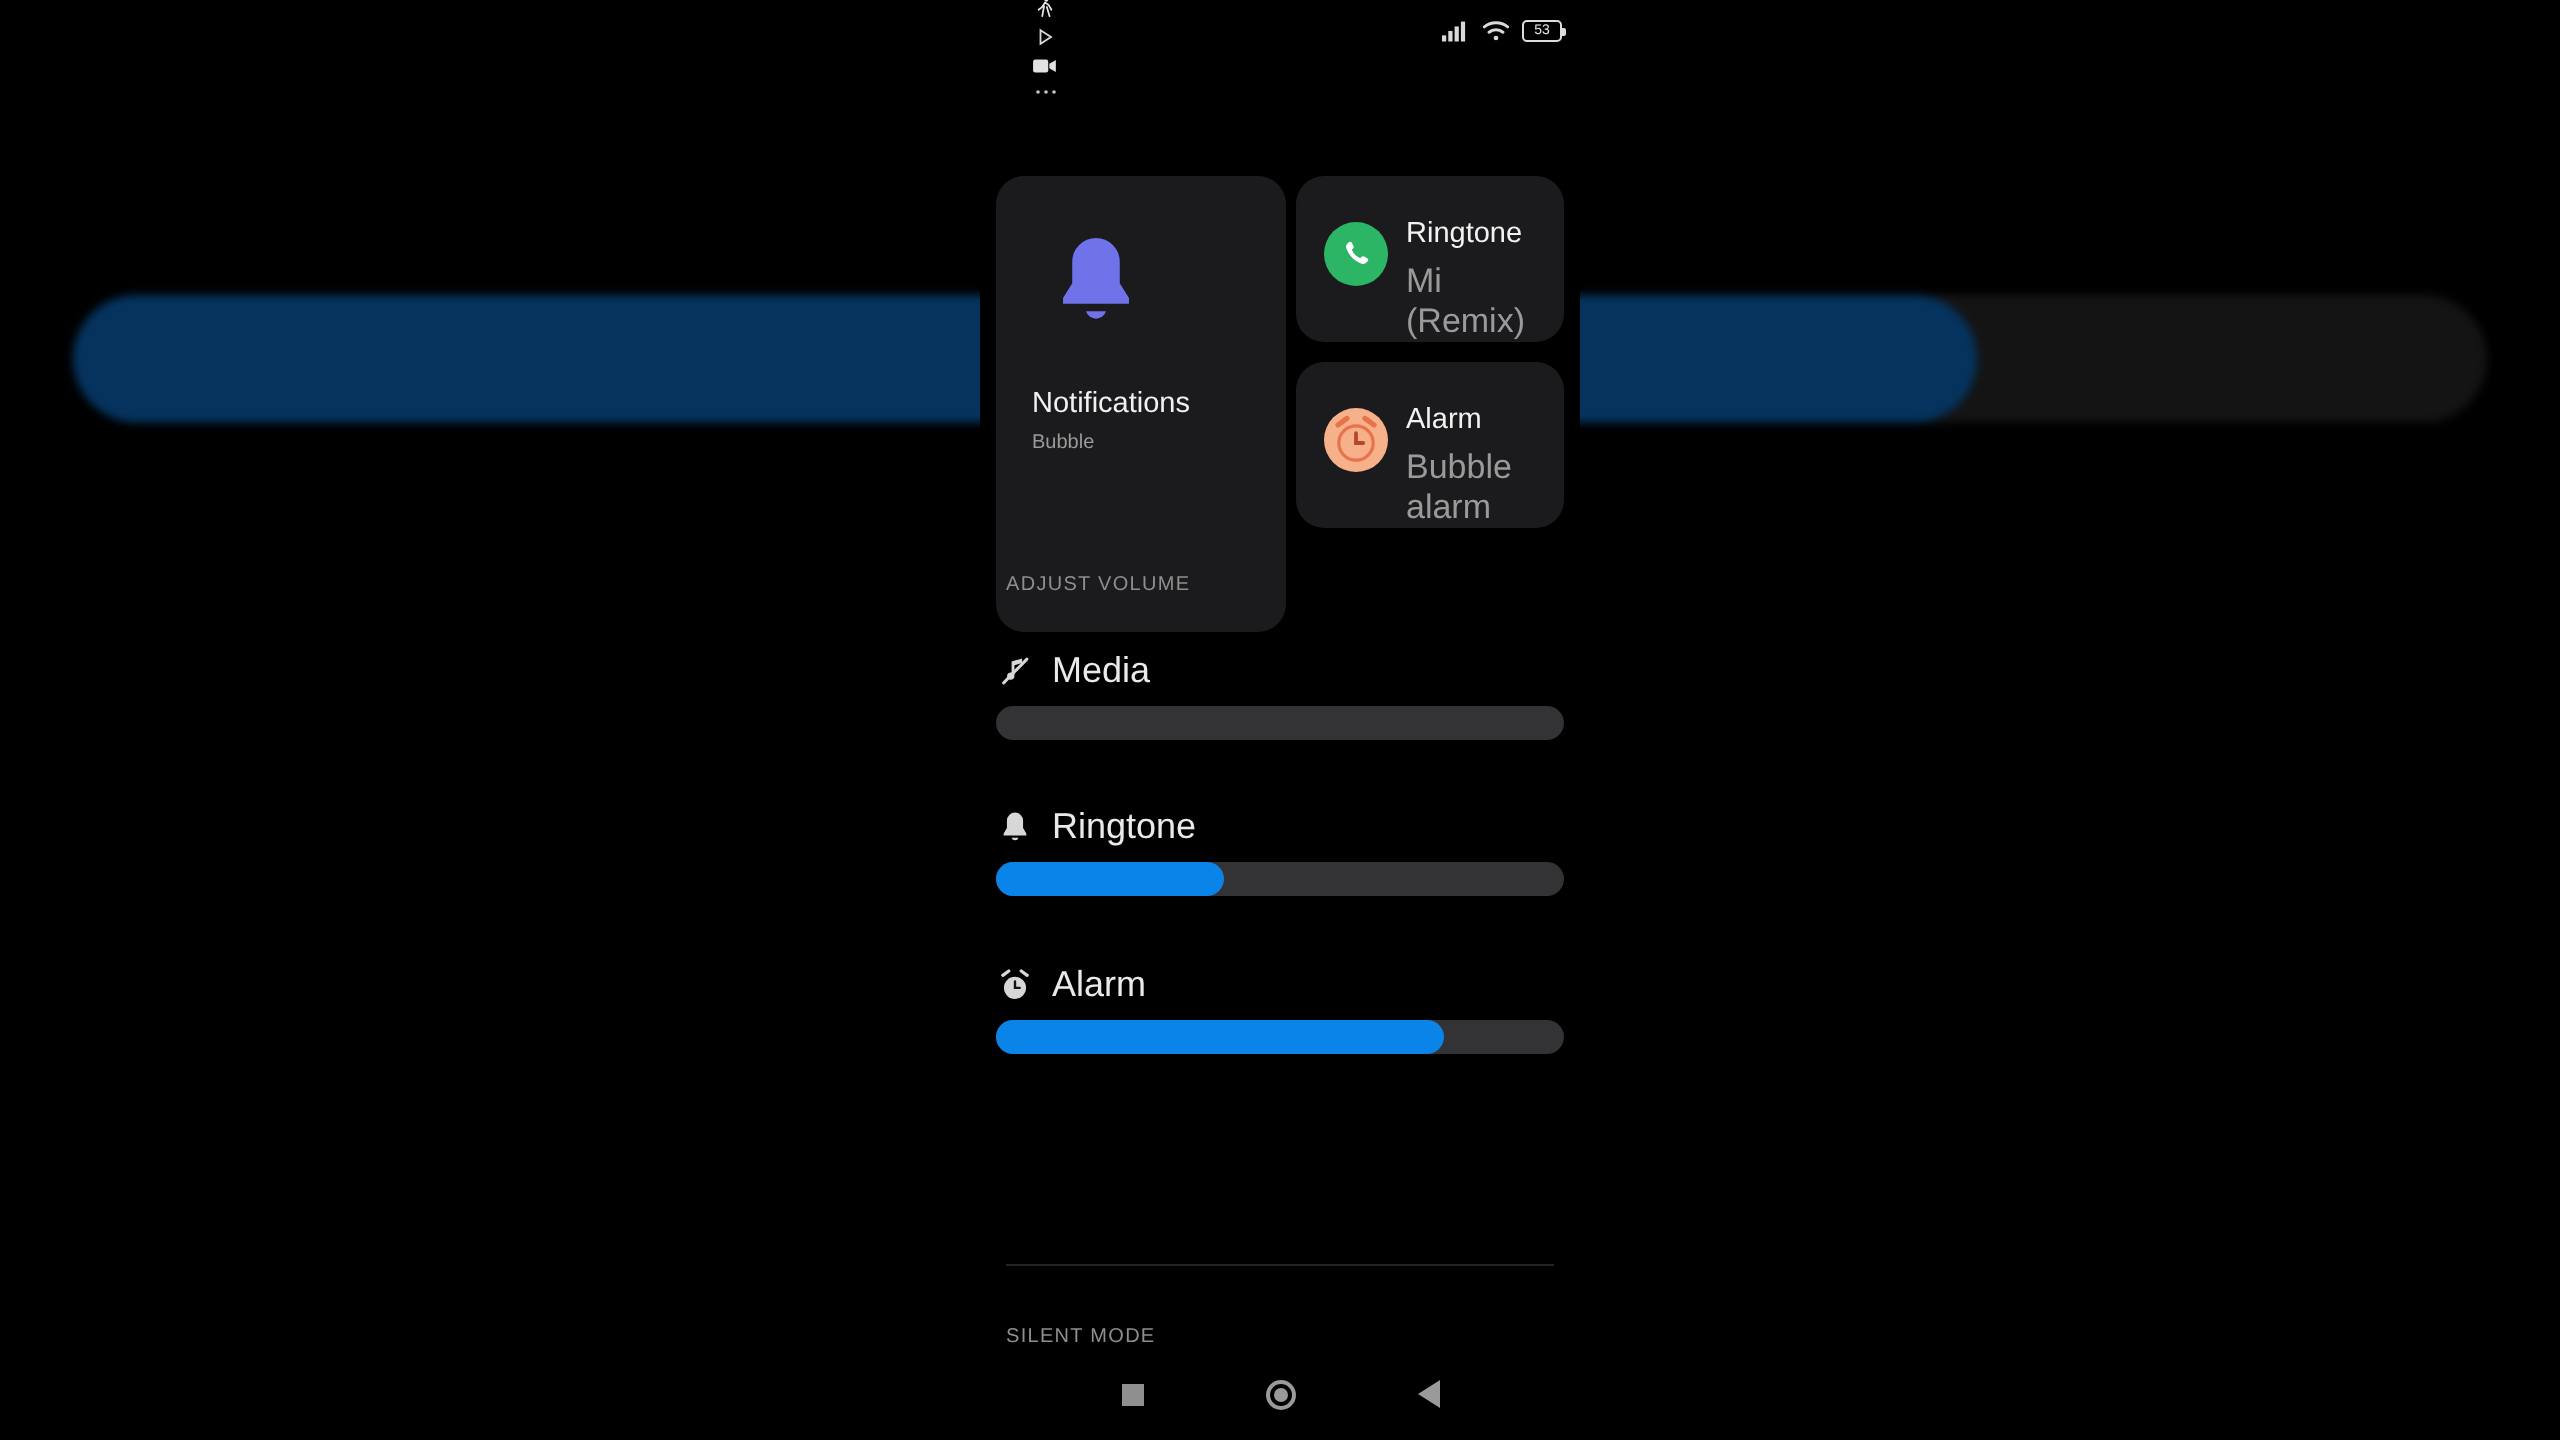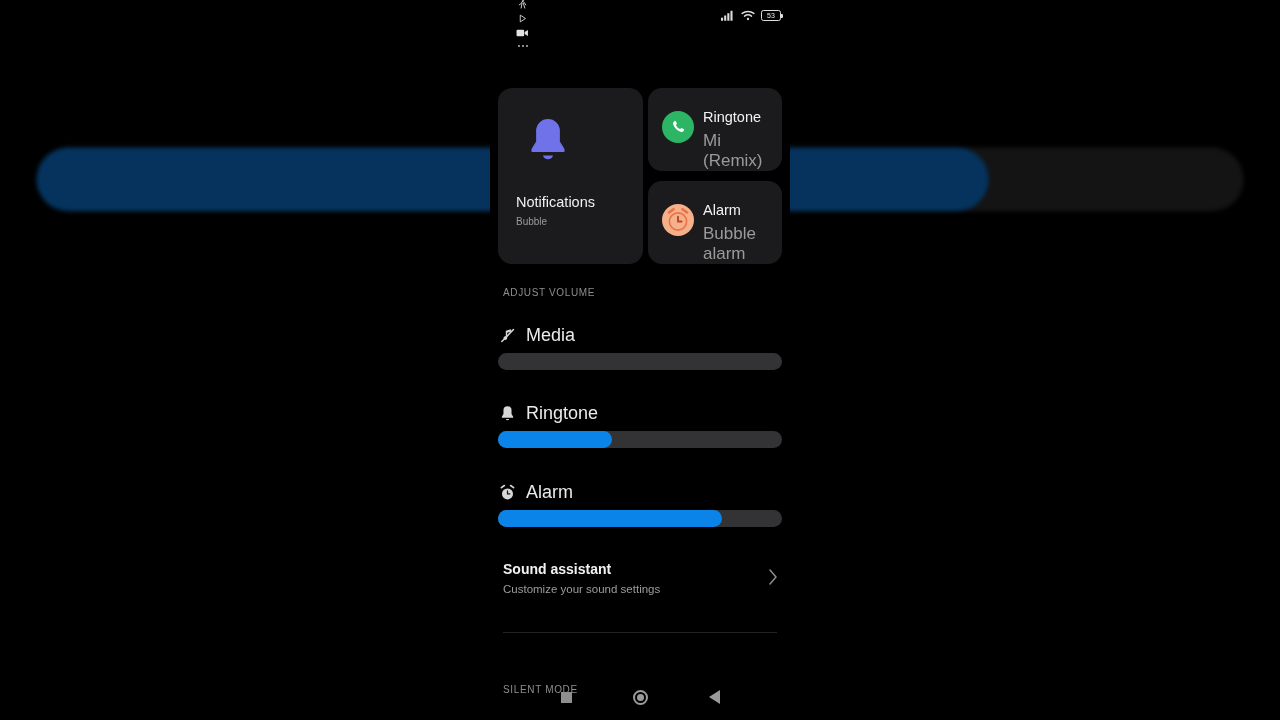--- a/index.html
+++ b/index.html
@@ -65,21 +65,21 @@
     display: flex; align-items: center; justify-content: center;
   }
   .header-title {
     position: absolute; left: 78px; top: 5px;
     color: #8a8a8a; font-size: 16px; letter-spacing: 0.1px;
   }
 
   
   .cards { position: absolute; top: 88px; left: 0; width: 300px; height: 176px; }
   .card { position: absolute; background: #1b1b1d; border-radius: 14px; }
-  .card-notif { left: 8px; top: 0; width: 145px; height: 176px; }
+  .card-notif { left: 8px; top: 0; width: 145px; height: 228px; }
   .notif-bell { position: absolute; left: 27px; top: 28px; }
   .card-notif .c-title {
     position: absolute; left: 18px; top: 106px;
     color: #f1f1f1; font-size: 14.5px;
   }
   .card-notif .c-sub {
     position: absolute; left: 18px; top: 128px;
     color: #9a9a9a; font-size: 10px;
   }
   .card-sm { left: 158px; width: 134px; height: 83px; }
@@ -275,31 +275,24 @@
           <path d="M12 9.5 V14 H15.3" stroke="#111" stroke-width="1.7" fill="none" stroke-linecap="round"></path>
         </svg>
         <span class="vol-name">Alarm</span>
       </div>
       <div class="slider">
         <div class="track"></div>
         <div class="fill" id="fill-alarm" style="width: 79%; background: rgb(10, 132, 232);"></div>
       </div>
     </div>
 
-    <div class="assistant">
-      <div class="as-title">Sound assistant</div>
-      <div class="as-sub">Customize your sound settings</div>
-      <svg class="as-chev" width="10" height="16" viewBox="0 0 10 16">
-        <path d="M2 1 L8 8 L2 15" stroke="#8d8d8d" stroke-width="1.5" fill="none" stroke-linecap="round" stroke-linejoin="round"></path>
-      </svg>
-    </div>
 
     <div class="divider"></div>
 
-    <div class="section-label" style="top:684px;text-align:right;">SILENT MODE</div>
+    <div class="section-label" style="top:663px;text-align:right;">SILENT MODE</div>
 
     <div class="navbar">
       <span class="nav-sq"></span>
       <span class="nav-circ"></span>
       <span class="nav-tri"></span>
     </div>
 
   </div>
 </div>
 

